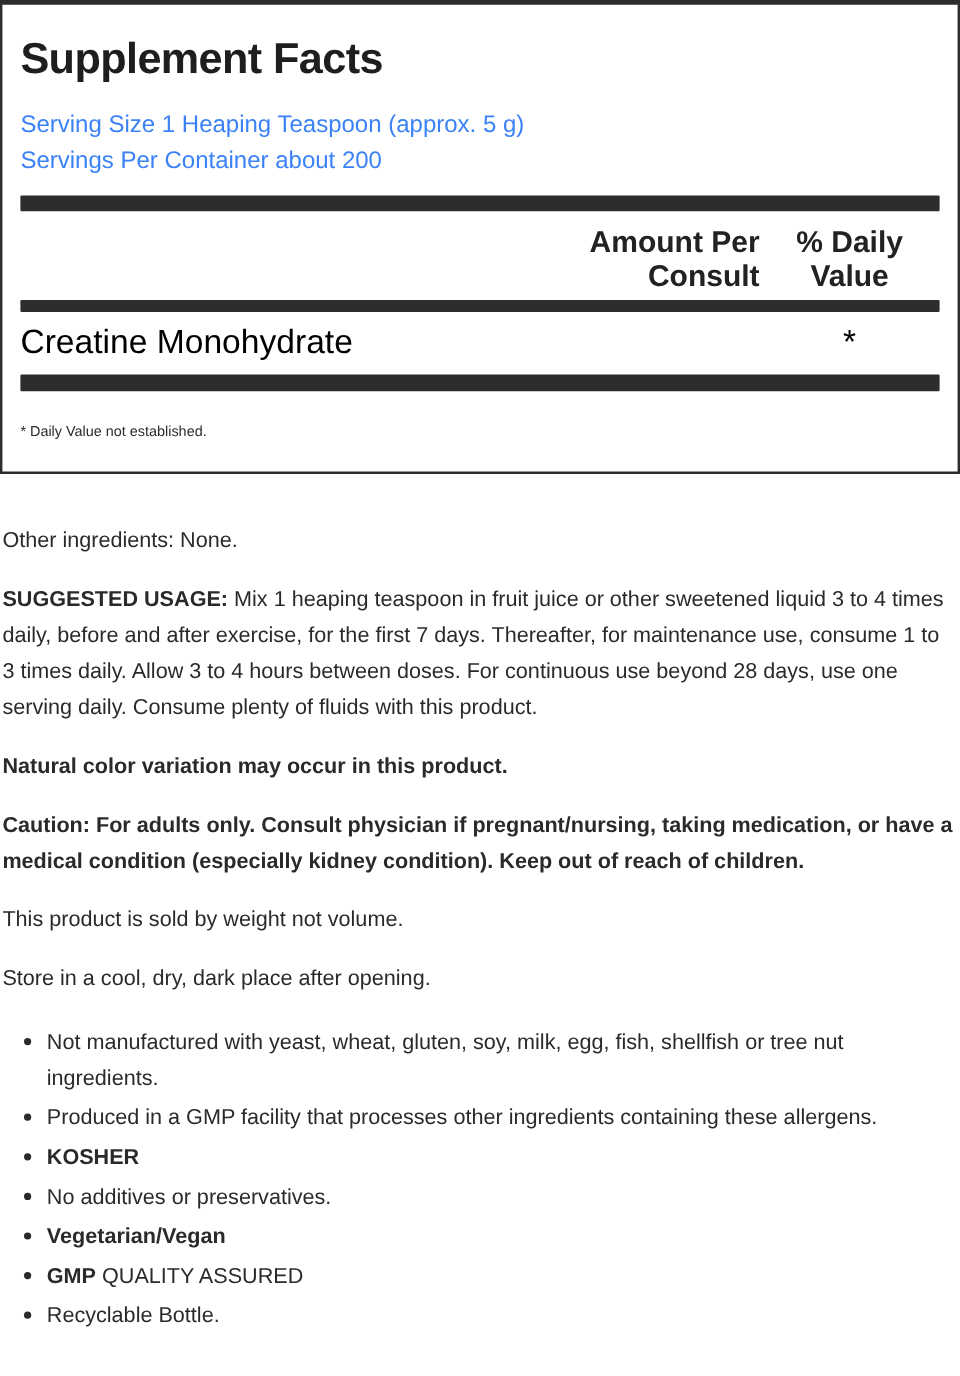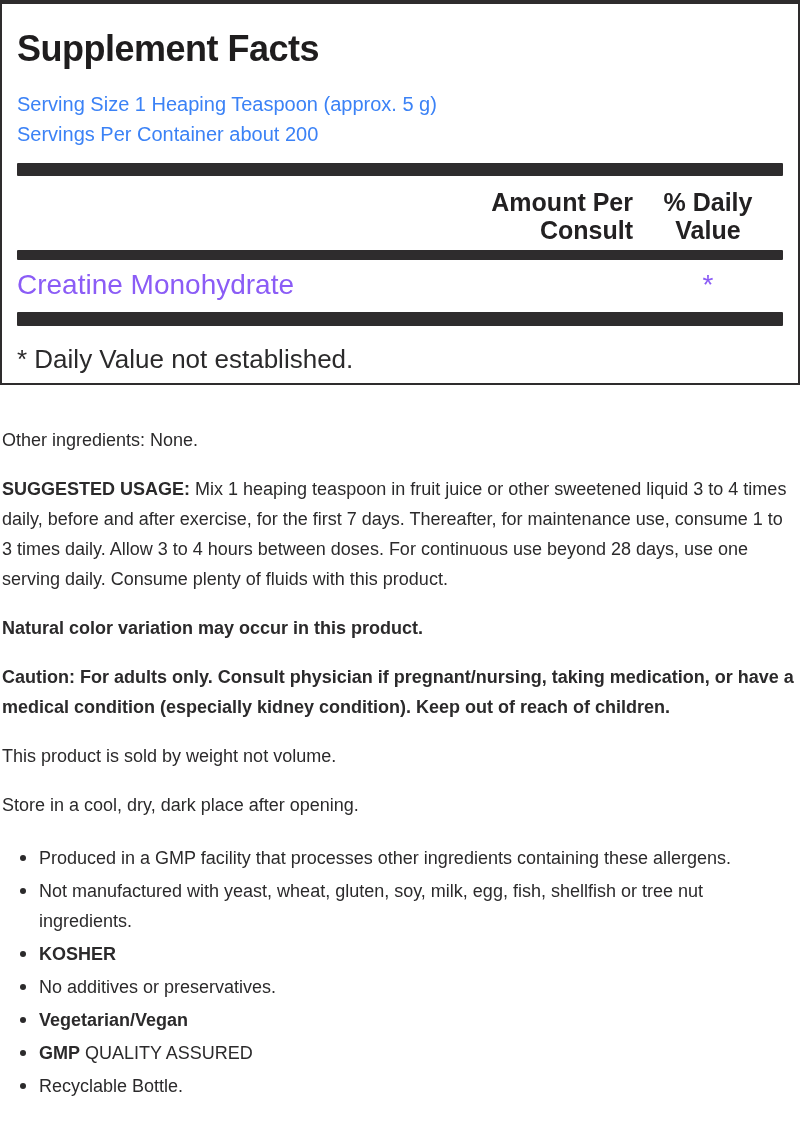--- a/index.html
+++ b/index.html
@@ -14,21 +14,21 @@
     -webkit-font-smoothing: antialiased;
   }
   .page { width: 800px; }
 
   
   .facts-panel {
     box-sizing: border-box;
     width: 800px;
     border: 2px solid #2e2c2d;
     border-top-width: 4px;
-    padding: 10px 15px 12px 15px;
+    padding: 10px 15px 22px 15px;
     background: #ffffff;
   }
   .facts-title {
     margin: 14px 0 20px 0;
     font-size: 36px;
     line-height: 41px;
     font-weight: bold;
     color: #1f1d1e;
     letter-spacing: -0.5px;
   }
@@ -54,26 +54,26 @@
     padding: 12px 0 6px 0;
     font-weight: bold;
     font-size: 25px;
     line-height: 28px;
     color: #232122;
   }
   .facts-data {
     padding: 9px 0 12px 0;
     font-size: 28px;
     line-height: 31px;
-    color: #8b5cf6;
+    color: #000000;
     gap: 28px;
   }
   .facts-footnote {
     margin-top: 21px;
-    font-size: 26px;
+    font-size: 12px;
     line-height: 24px;
   }
 
   
   .body-copy {
     padding: 24px 3px 0 2px;
     font-size: 18px;
     line-height: 30px;
     color: #2b2a2b;
   }
@@ -142,22 +142,22 @@
 
     <p class="bold">Natural color variation may occur in this product.</p>
 
     <p class="bold">Caution: For adults only. Consult physician if pregnant/nursing, taking medication, or have a medical condition (especially kidney condition). Keep out of reach of children.</p>
 
     <p>This product is sold by weight not volume.</p>
 
     <p>Store in a cool, dry, dark place after opening.</p>
 
     <ul class="bullet-list" id="bullet-list">
+        <li><span>Not manufactured with yeast, wheat, gluten, soy, milk, egg, fish, shellfish or tree nut ingredients.</span></li>
         <li><span>Produced in a GMP facility that processes other ingredients containing these allergens.</span></li>
-        <li><span>Not manufactured with yeast, wheat, gluten, soy, milk, egg, fish, shellfish or tree nut ingredients.</span></li>
         <li class="b-bold"><span>KOSHER</span></li>
         <li><span>No additives or preservatives.</span></li>
         <li class="b-bold"><span>Vegetarian/Vegan</span></li>
         <li><b>GMP</b><span> QUALITY ASSURED</span></li>
         <li><span>Recyclable Bottle.</span></li>
       </ul>
   </div>
 
 </div>
 

